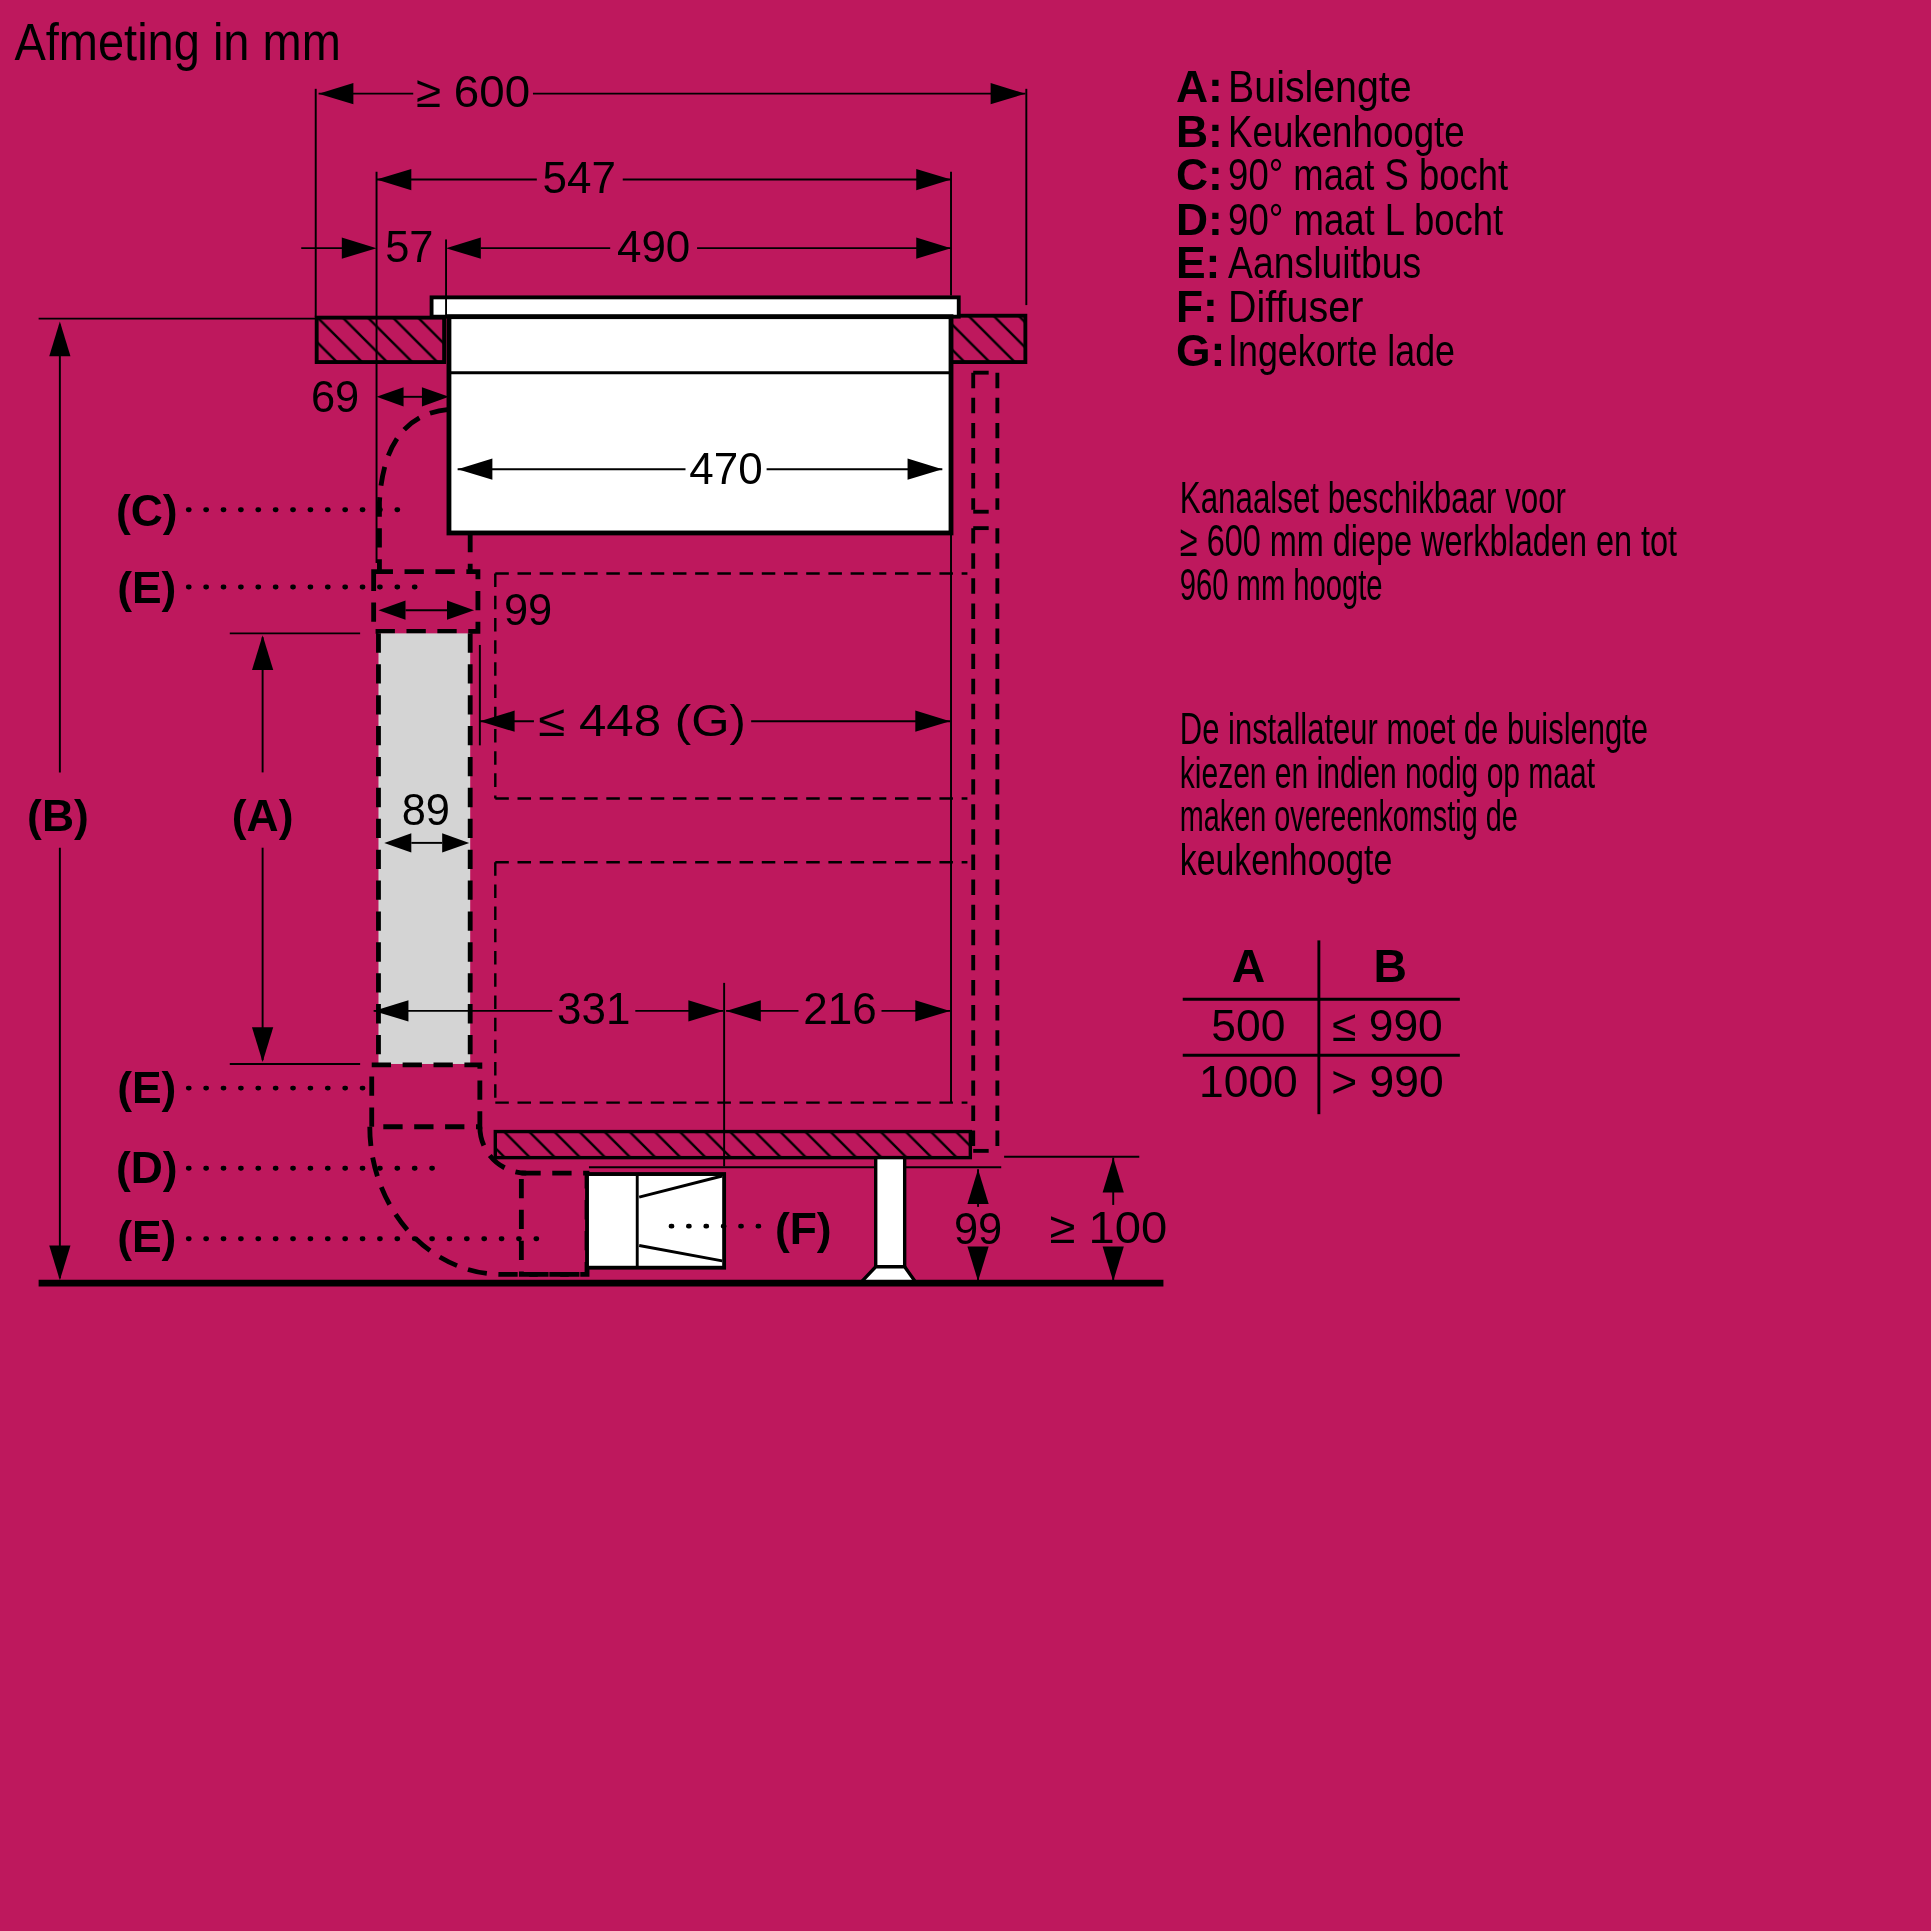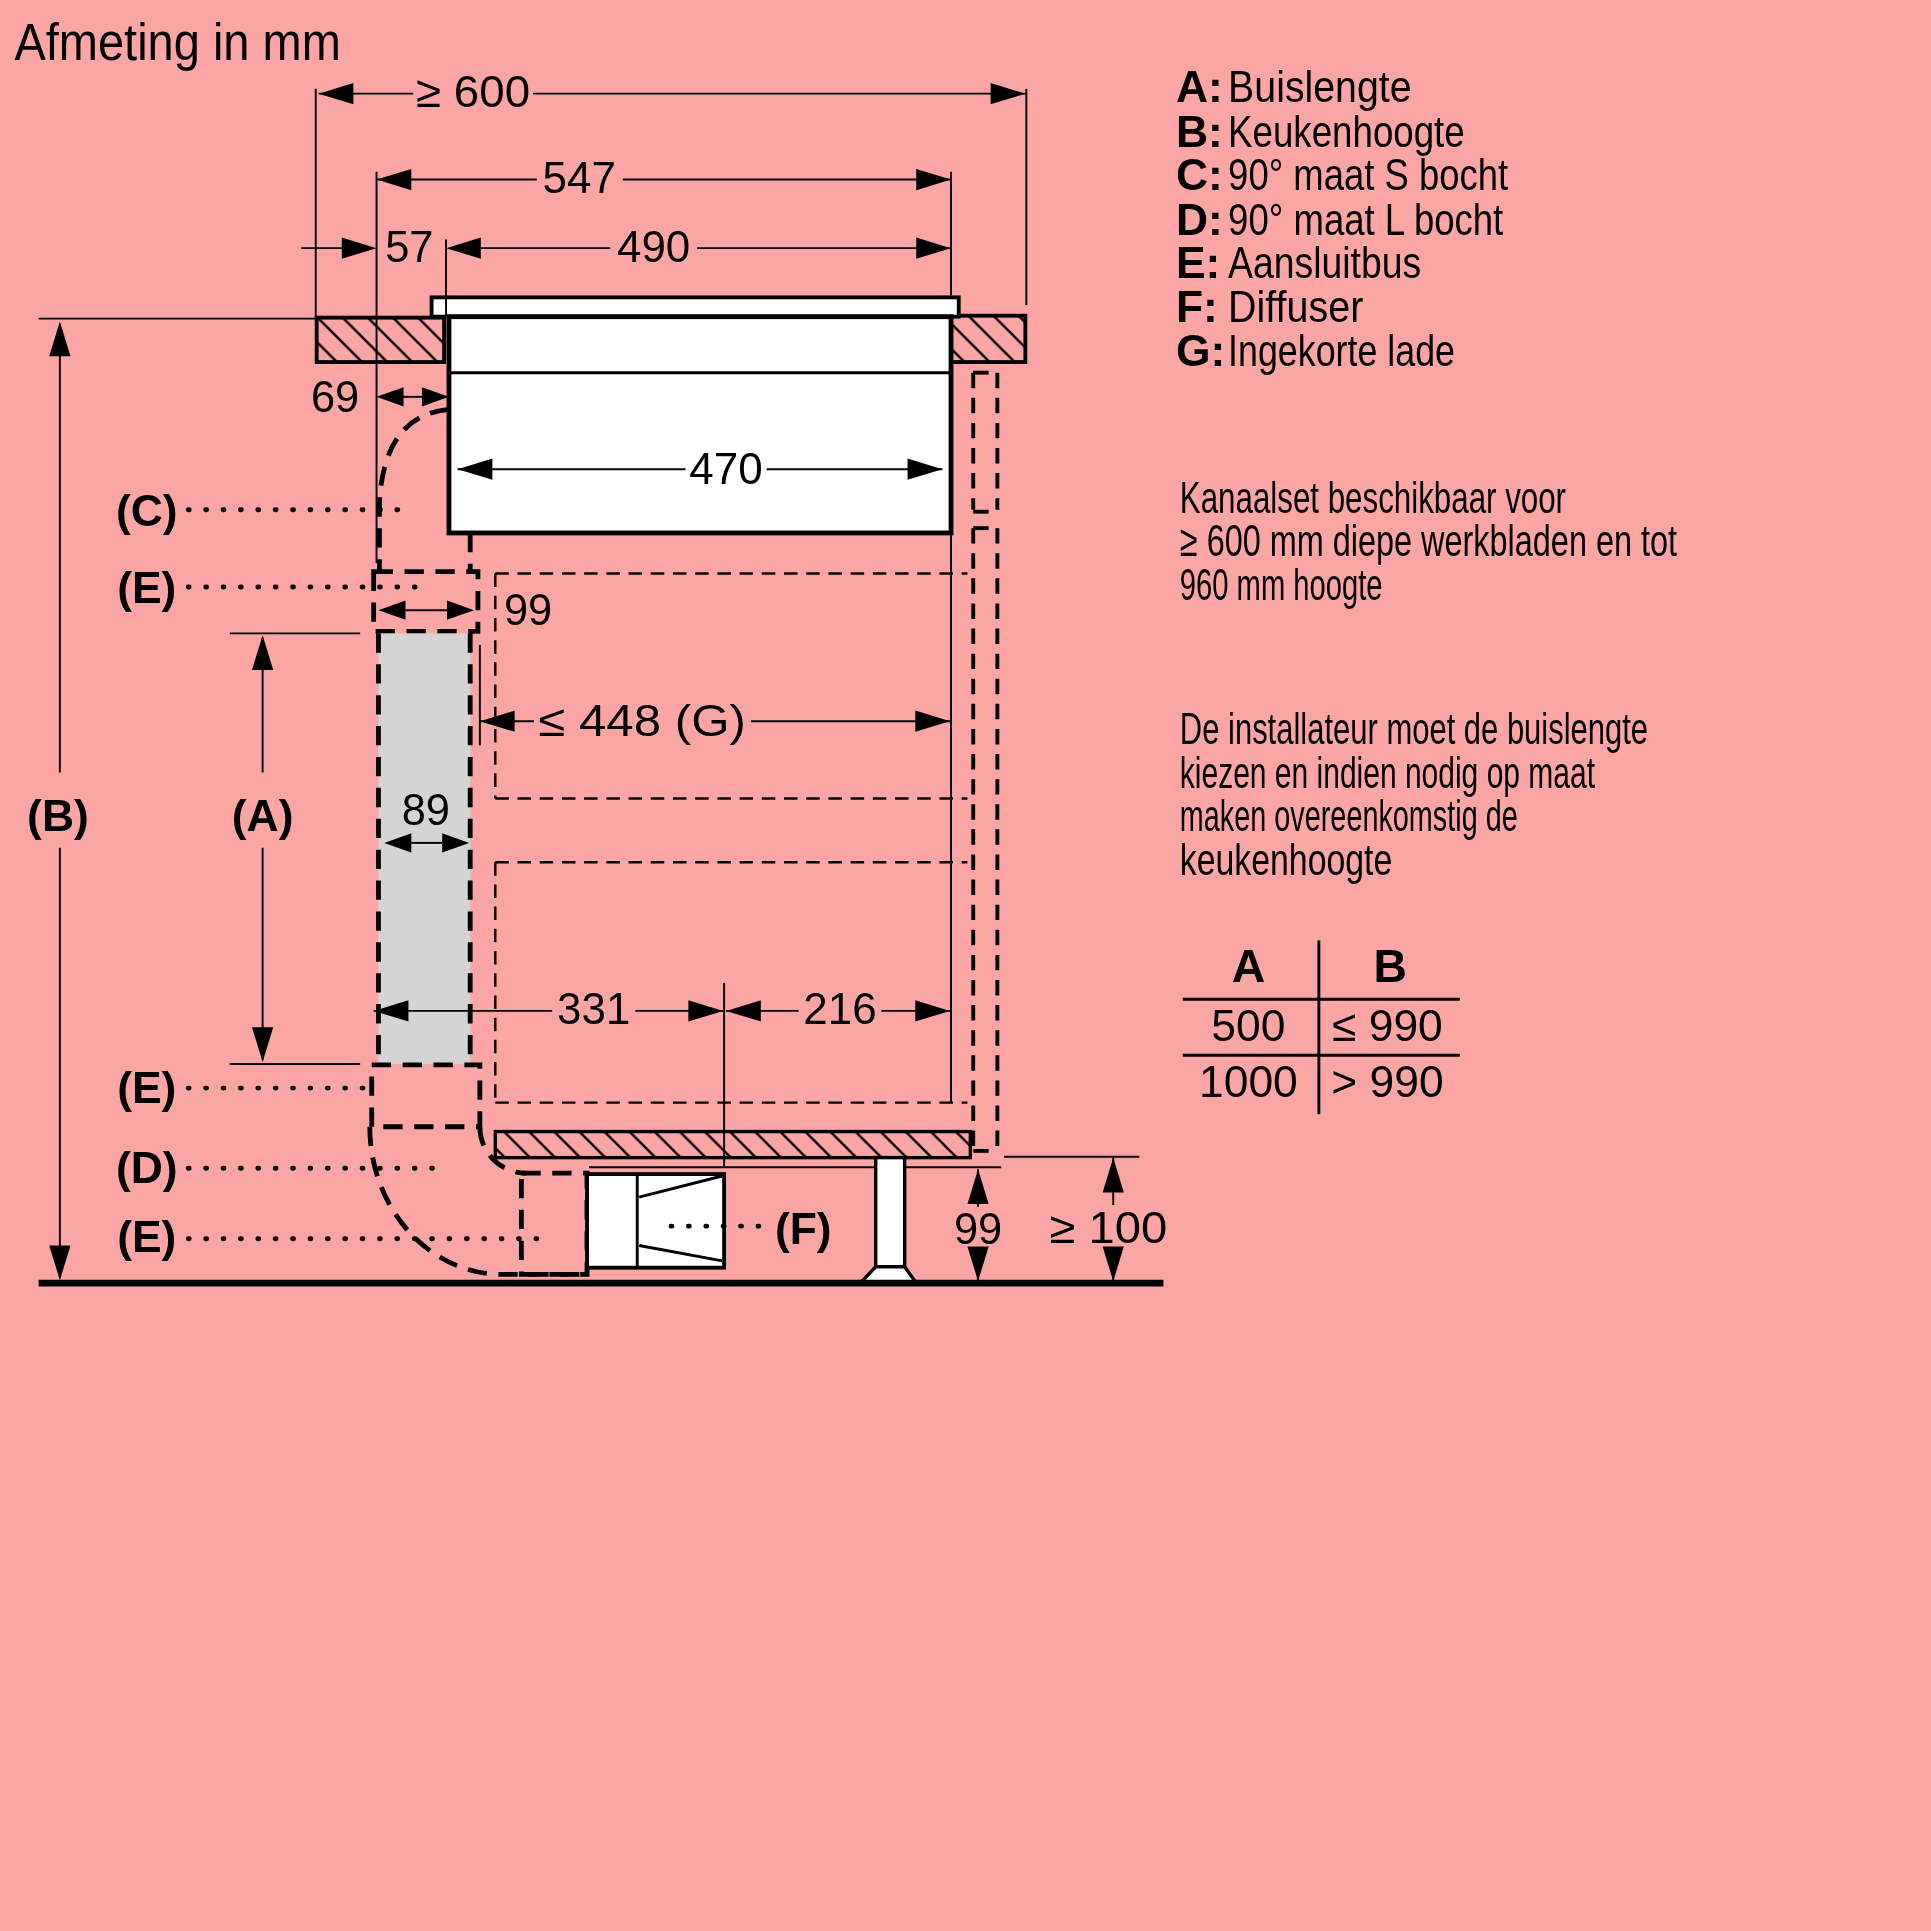--- a/index.html
+++ b/index.html
@@ -1,16 +1,16 @@
 <!DOCTYPE html>
 <html><head>
 <meta charset="utf-8">
 <style>
   html,body{margin:0;padding:0;background:#ffffff;}
-  .page{position:relative;width:1931px;height:1931px;background:#fca5a5;overflow:hidden;}
+  .page{position:relative;width:1931px;height:1931px;background:#be185d;overflow:hidden;}
   svg{display:block;}
   text{font-family:"Liberation Sans","DejaVu Sans",sans-serif;fill:#000;}
   .dim{font-size:46px;}
   .callout{font-size:46px;font-weight:bold;}
   .title{font-size:54px;}
   .legend-key{font-size:46px;font-weight:bold;}
   .legend-label{font-size:46px;}
   .note{font-size:46px;}
   .tbl-head{font-size:48px;font-weight:bold;}
   .tbl-val{font-size:46px;}

